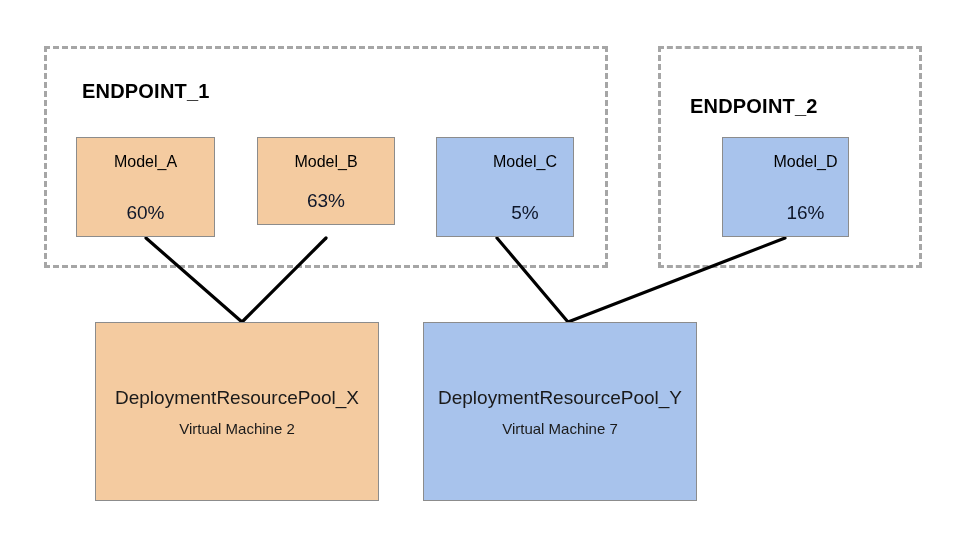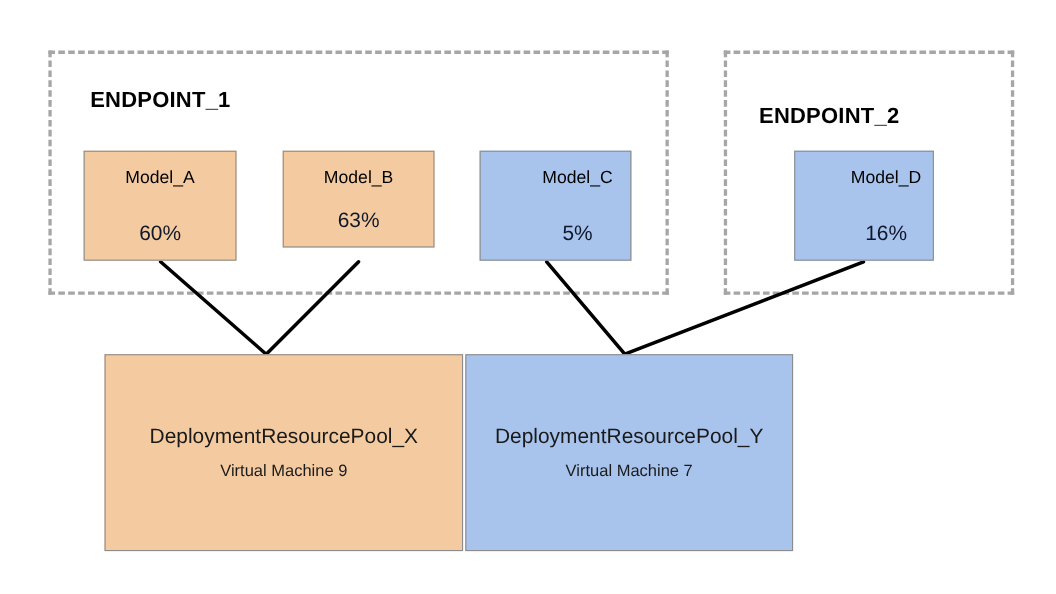--- a/index.html
+++ b/index.html
@@ -130,23 +130,23 @@
   <div class="model-box blue" style="left:436px; top:137px; width:138px; height:100px;">
     <span class="model-name">Model_C</span>
     <span class="model-pct">5%</span>
   </div>
 
   <div class="model-box blue" style="left:722px; top:137px; width:127px; height:100px;">
     <span class="model-name">Model_D</span>
     <span class="model-pct">16%</span>
   </div>
 
-  <div class="pool-box orange" style="left:95px; top:322px; width:326px; height:179px;">
+  <div class="pool-box orange" style="left:95px; top:322px; width:284px; height:179px;">
     <span class="pool-name">DeploymentResourcePool_X</span>
-    <span class="pool-sub">Virtual Machine 9</span>
+    <span class="pool-sub">Virtual Machine 2</span>
   </div>
 
-  <div class="pool-box blue" style="left:423px; top:322px; width:298px; height:179px;">
+  <div class="pool-box blue" style="left:423px; top:322px; width:274px; height:179px;">
     <span class="pool-name">DeploymentResourcePool_Y</span>
     <span class="pool-sub">Virtual Machine 7</span>
   </div>
 
 </div>
 
 </body></html>

